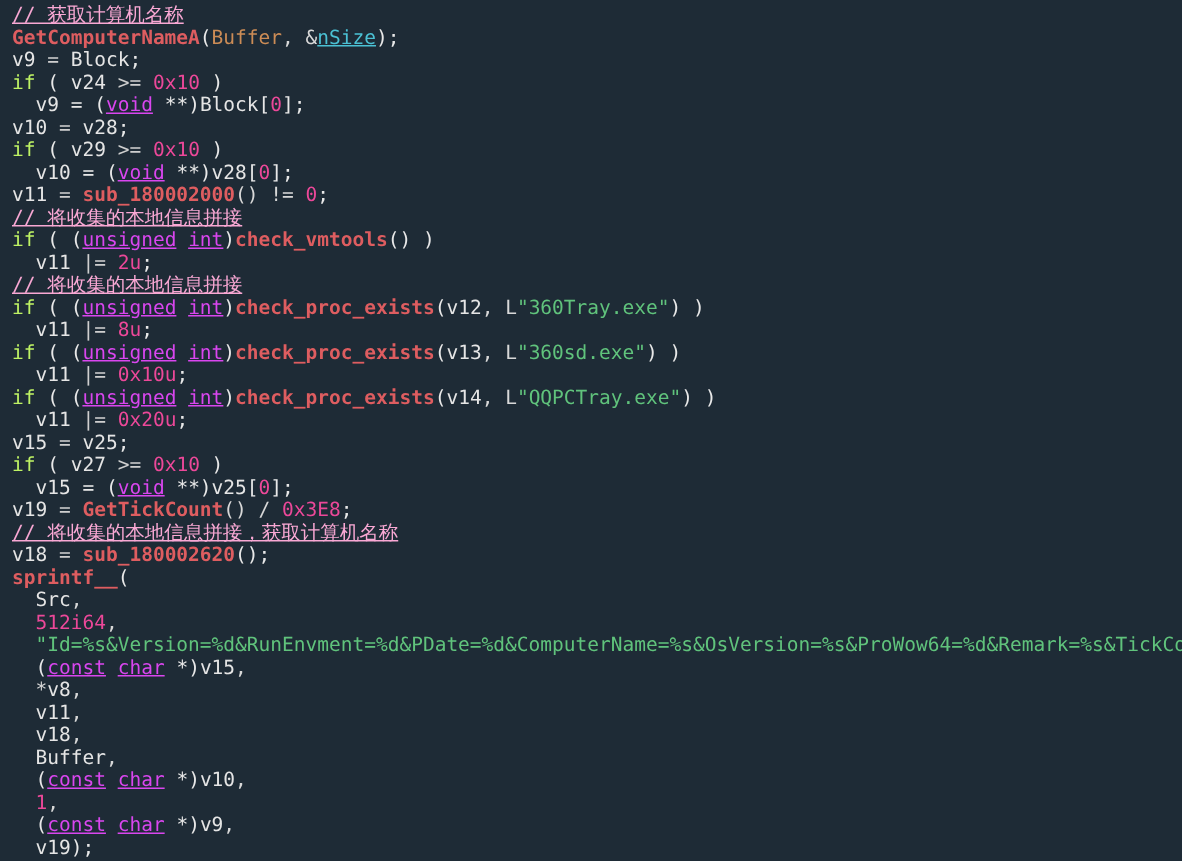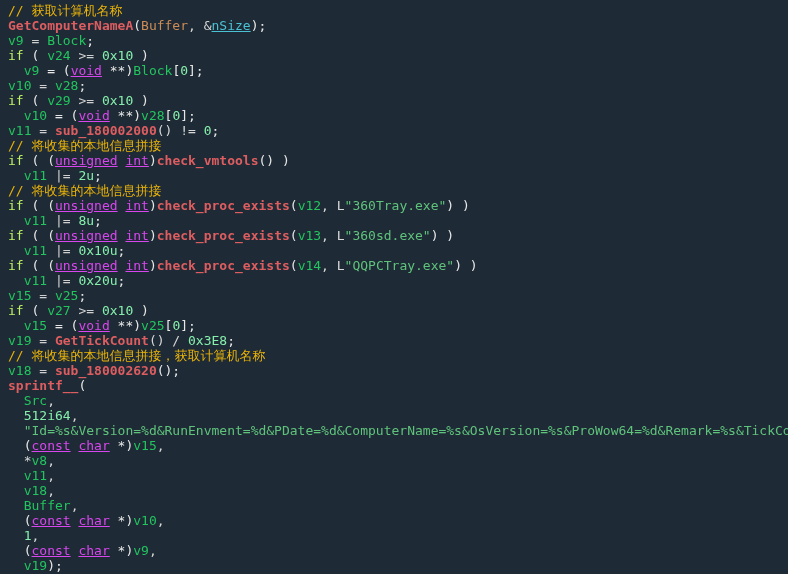--- a/index.html
+++ b/index.html
@@ -1,26 +1,26 @@
 <!DOCTYPE html>
 <html><head>
 <meta charset="utf-8">
 <style>
 html,body{margin:0;padding:0;background:#1e2b36;width:788px;height:574px;font-family:Consolas,monospace;font-size:13px;line-height:15px;color:#d8d8d8;overflow:hidden;}
 pre{margin:0;padding:3px 8px;white-space:pre;}
-.c-comment{color:#eab308;}
+.c-comment{color:#f9a8d4;text-decoration:underline;}
 .c-func{color:#de5d60;font-weight:bold;}
 .c-type{color:#d946ef;text-decoration:underline;}
 .c-paren{color:#e8e8e8;}
 .c-param{color:#cc8c56;}
 .c-ref{color:#4bc1d4;text-decoration:underline;}
 .c-op{color:#cfcfcf;}
 .c-semi{color:#e8e8e8;}
-.c-var{color:#22c55e;}
-.c-num{color:#86efac;text-align:right;}
+.c-var{color:#e5e5e5;}
+.c-num{color:#ec4899;text-align:right;}
 .c-str{color:#60c37c;}
 .c-kw{color:#bef264;}
 .c-plain{color:#d8d8d8;}
 </style>
 </head>
 <body>
 
 <pre><span class="c-comment">// 获取计算机名称</span>
 <span class="c-func">GetComputerNameA</span><span class="c-paren">(</span><span class="c-param">Buffer</span><span class="c-plain">, </span><span class="c-plain">&amp;</span><span class="c-ref">nSize</span><span class="c-paren">)</span><span class="c-semi">;</span>
 <span class="c-var">v9</span><span class="c-op"> = </span><span class="c-var">Block</span><span class="c-semi">;</span>

